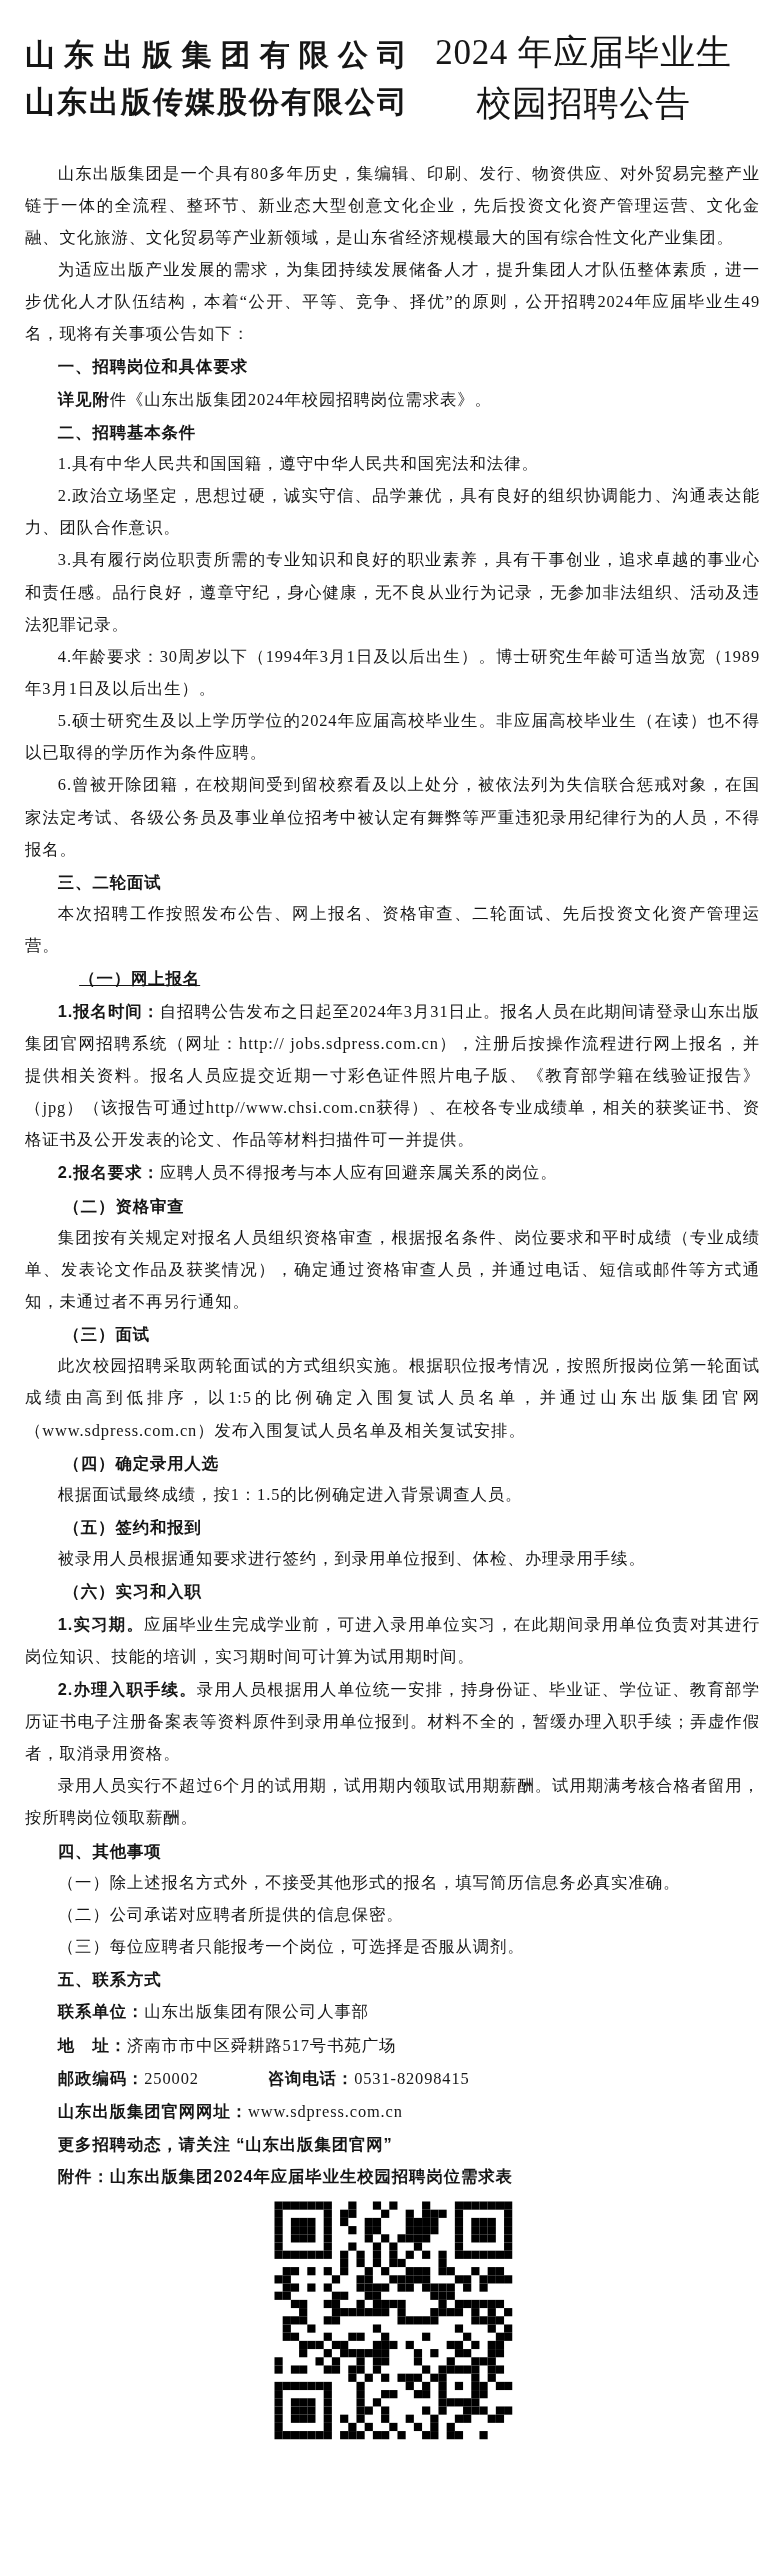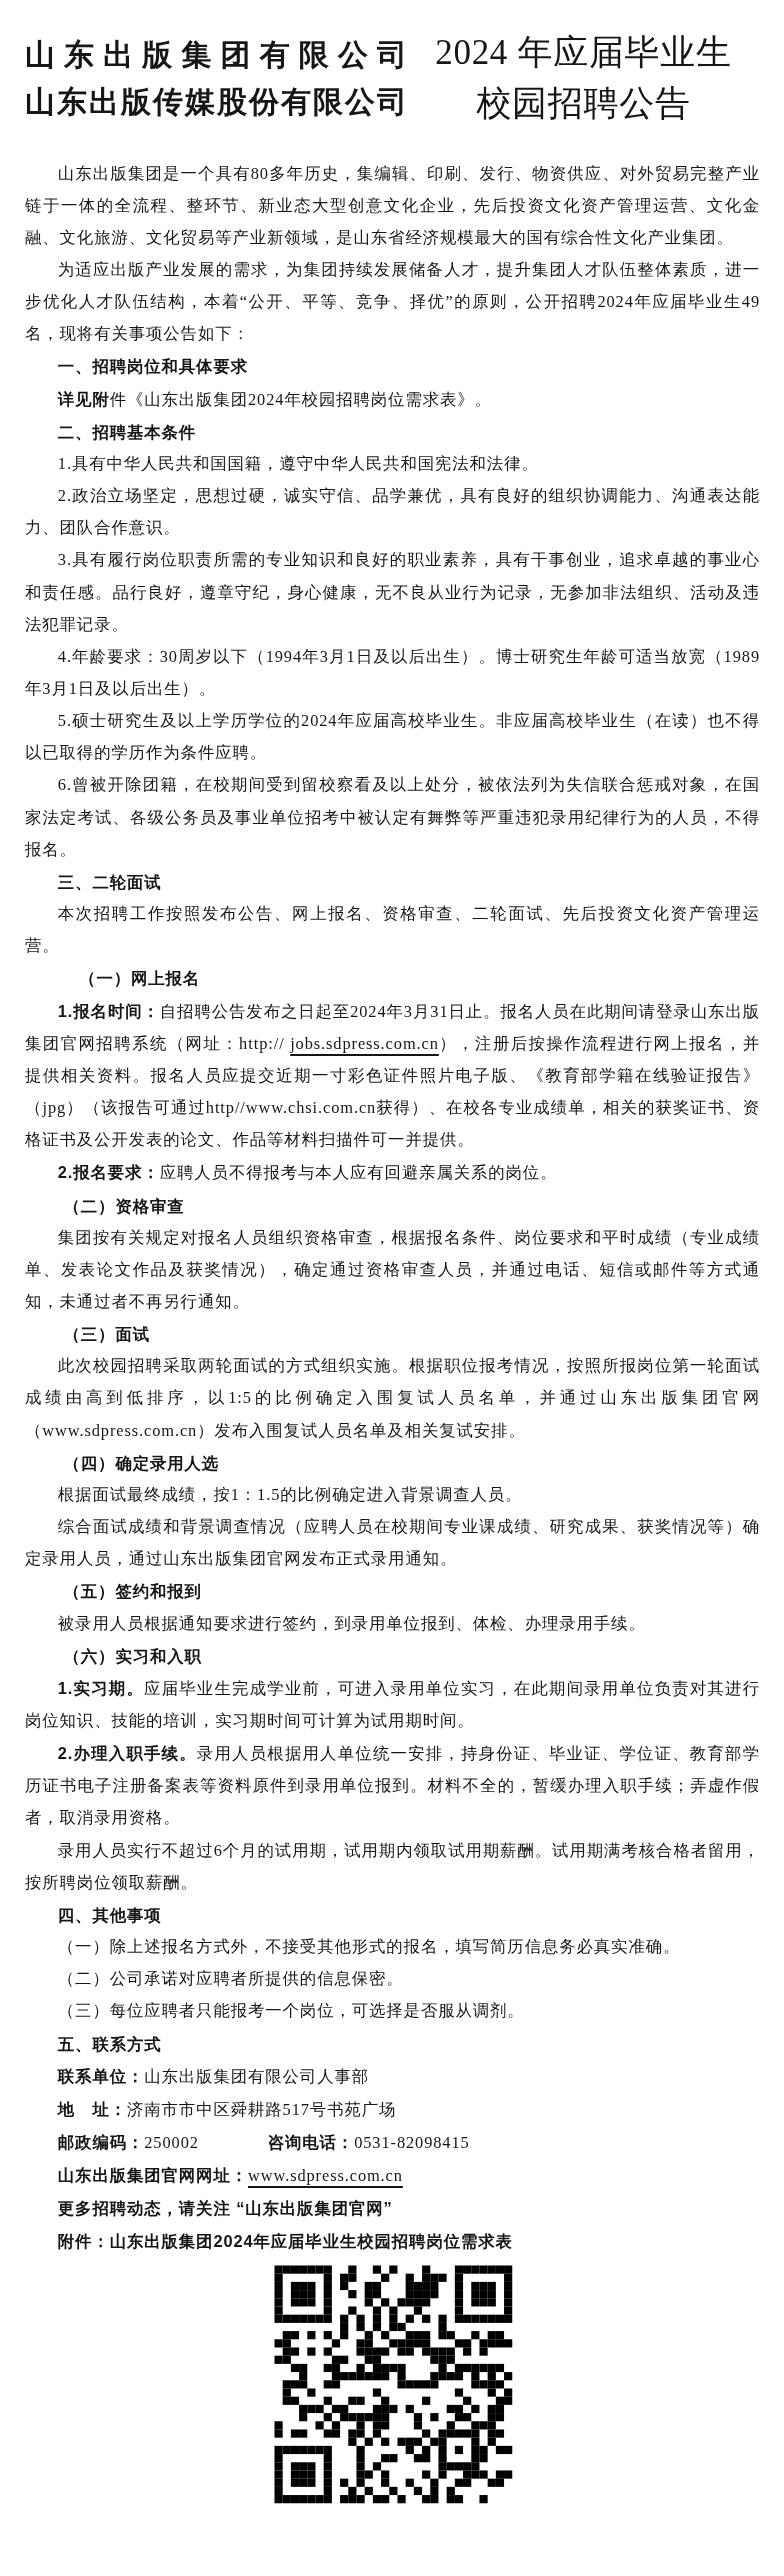--- a/index.html
+++ b/index.html
@@ -10,23 +10,23 @@
   .doc-header { display: flex; align-items: center; margin-bottom: 28px; }
   .companies { width: 382px; font-weight: 700; font-size: 30px; line-height: 1.55;
                text-align: justify; text-align-last: justify; }
   .doc-title { flex: 1; font-weight: 400; font-size: 35px; line-height: 1.45; text-align: center; letter-spacing: 0.7px; }
 
   
   .para { margin: 0; font-size: 16.4px; line-height: 1.96; letter-spacing: 0.9px;
           text-align: justify; text-indent: 2em; }
   .h-num { font-family: "Liberation Sans", "DejaVu Sans", sans-serif; font-weight: 700; }
   .sub-h { font-family: "Liberation Sans", "DejaVu Sans", sans-serif; font-weight: 700; text-indent: 2.35em; }
-  .sub-h.deep { text-indent: 3.3em; }
+  .sub-h.deep { text-indent: 3.3em; text-decoration: underline; }
   .blk { font-family: "Liberation Sans", "DejaVu Sans", sans-serif; font-weight: 700; }
-  .url { font-family: "Liberation Serif", "DejaVu Serif", serif; text-decoration: underline; text-underline-offset: 4.5px; text-decoration-thickness: 1.5px; margin-top: 24px; }
+  .url { font-family: "Liberation Serif", "DejaVu Serif", serif; text-underline-offset: 4.5px; text-decoration-thickness: 1.5px; margin-top: 24px; }
   .gap { display: inline-block; width: 4.2em; }
 
   
   .qr-wrap { margin-top: 7.5px; display: flex; justify-content: center; }
   .qr-wrap svg { display: block; background: #ffffff; }
 </style>
 </head>
 <body>
 
 <div class="page">
@@ -65,21 +65,20 @@
     <p class="para"><span class="blk">2.报名要求：</span><span>应聘人员不得报考与本人应有回避亲属关系的岗位。</span></p>
 
     <p class="para sub-h">（二）资格审查</p>
     <p class="para">集团按有关规定对报名人员组织资格审查，根据报名条件、岗位要求和平时成绩（专业成绩单、发表论文作品及获奖情况），确定通过资格审查人员，并通过电话、短信或邮件等方式通知，未通过者不再另行通知。</p>
 
     <p class="para sub-h">（三）面试</p>
     <p class="para">此次校园招聘采取两轮面试的方式组织实施。根据职位报考情况，按照所报岗位第一轮面试成绩由高到低排序，以1:5的比例确定入围复试人员名单，并通过山东出版集团官网（www.sdpress.com.cn）发布入围复试人员名单及相关复试安排。</p>
 
     <p class="para sub-h">（四）确定录用人选</p>
     <p class="para">根据面试最终成绩，按1：1.5的比例确定进入背景调查人员。</p>
-    <p class="para">综合面试成绩和背景调查情况（应聘人员在校期间专业课成绩、研究成果、获奖情况等）确定录用人员，通过山东出版集团官网发布正式录用通知。</p>
 
     <p class="para sub-h">（五）签约和报到</p>
     <p class="para">被录用人员根据通知要求进行签约，到录用单位报到、体检、办理录用手续。</p>
 
     <p class="para sub-h">（六）实习和入职</p>
     <p class="para"><span class="blk">1.实习期。</span><span>应届毕业生完成学业前，可进入录用单位实习，在此期间录用单位负责对其进行岗位知识、技能的培训，实习期时间可计算为试用期时间。</span></p>
     <p class="para"><span class="blk">2.办理入职手续。</span><span>录用人员根据用人单位统一安排，持身份证、毕业证、学位证、教育部学历证书电子注册备案表等资料原件到录用单位报到。材料不全的，暂缓办理入职手续；弄虚作假者，取消录用资格。</span></p>
     <p class="para">录用人员实行不超过6个月的试用期，试用期内领取试用期薪酬。试用期满考核合格者留用，按所聘岗位领取薪酬。</p>
 
     <p class="para h-num">四、其他事项</p>

